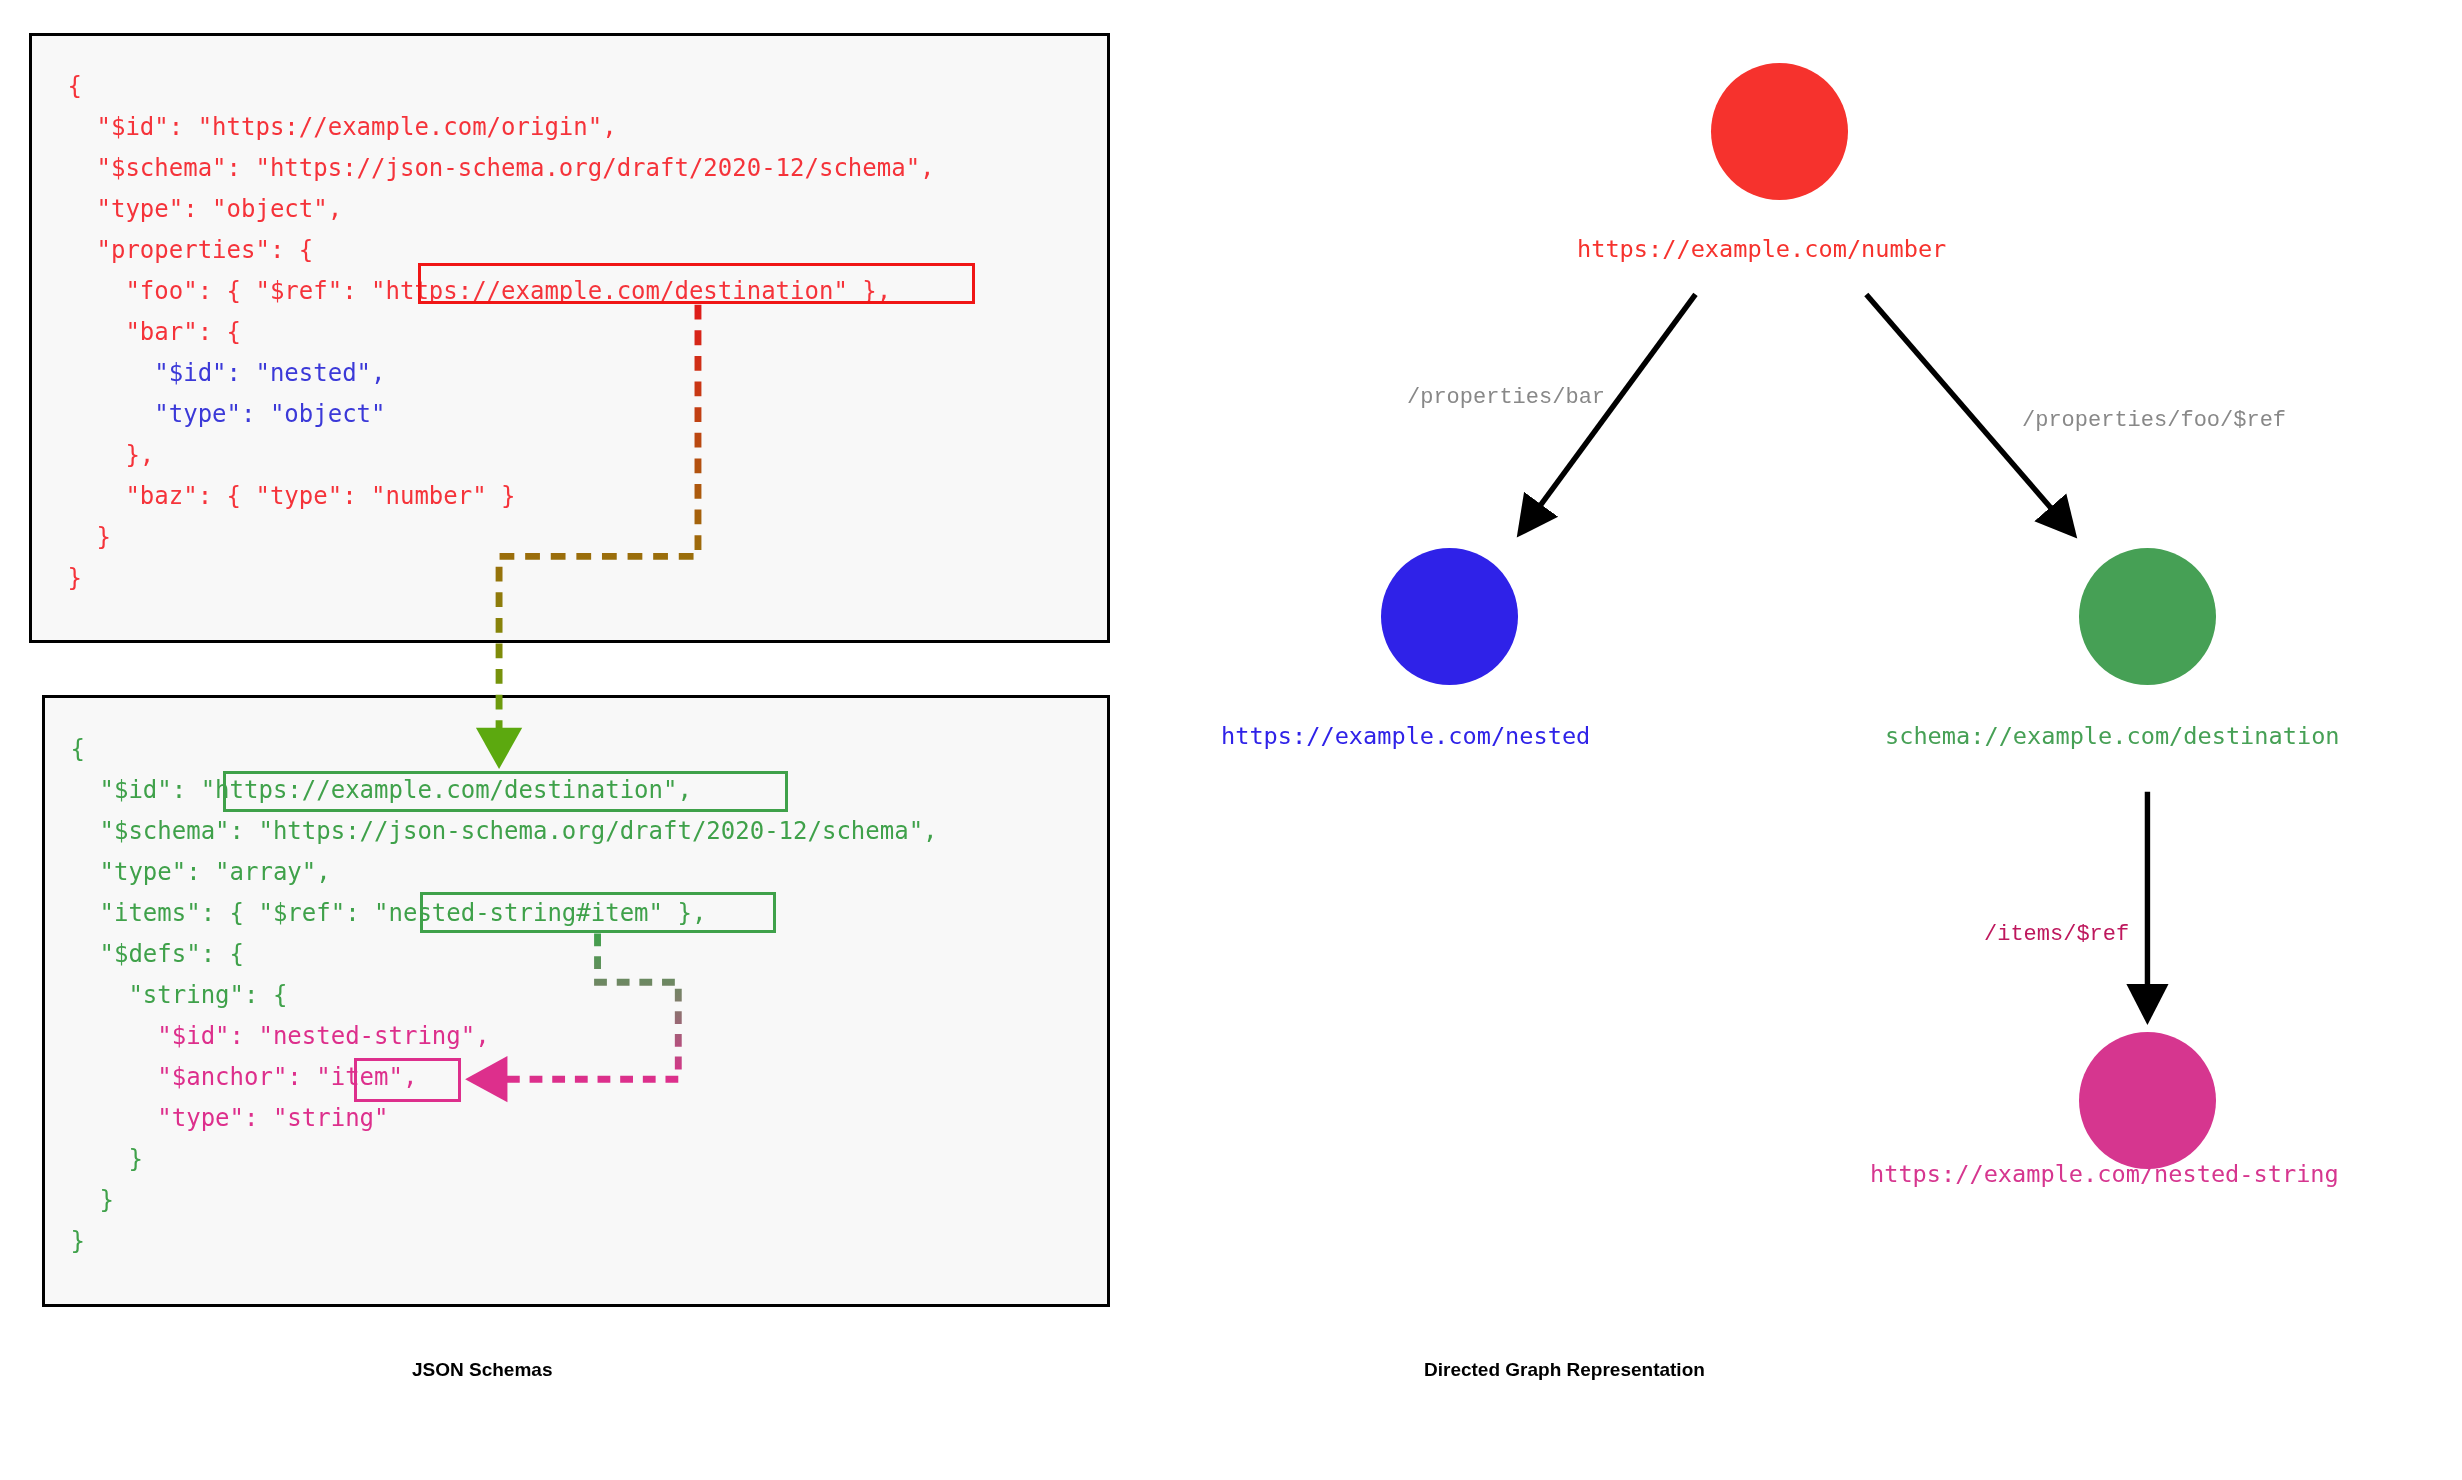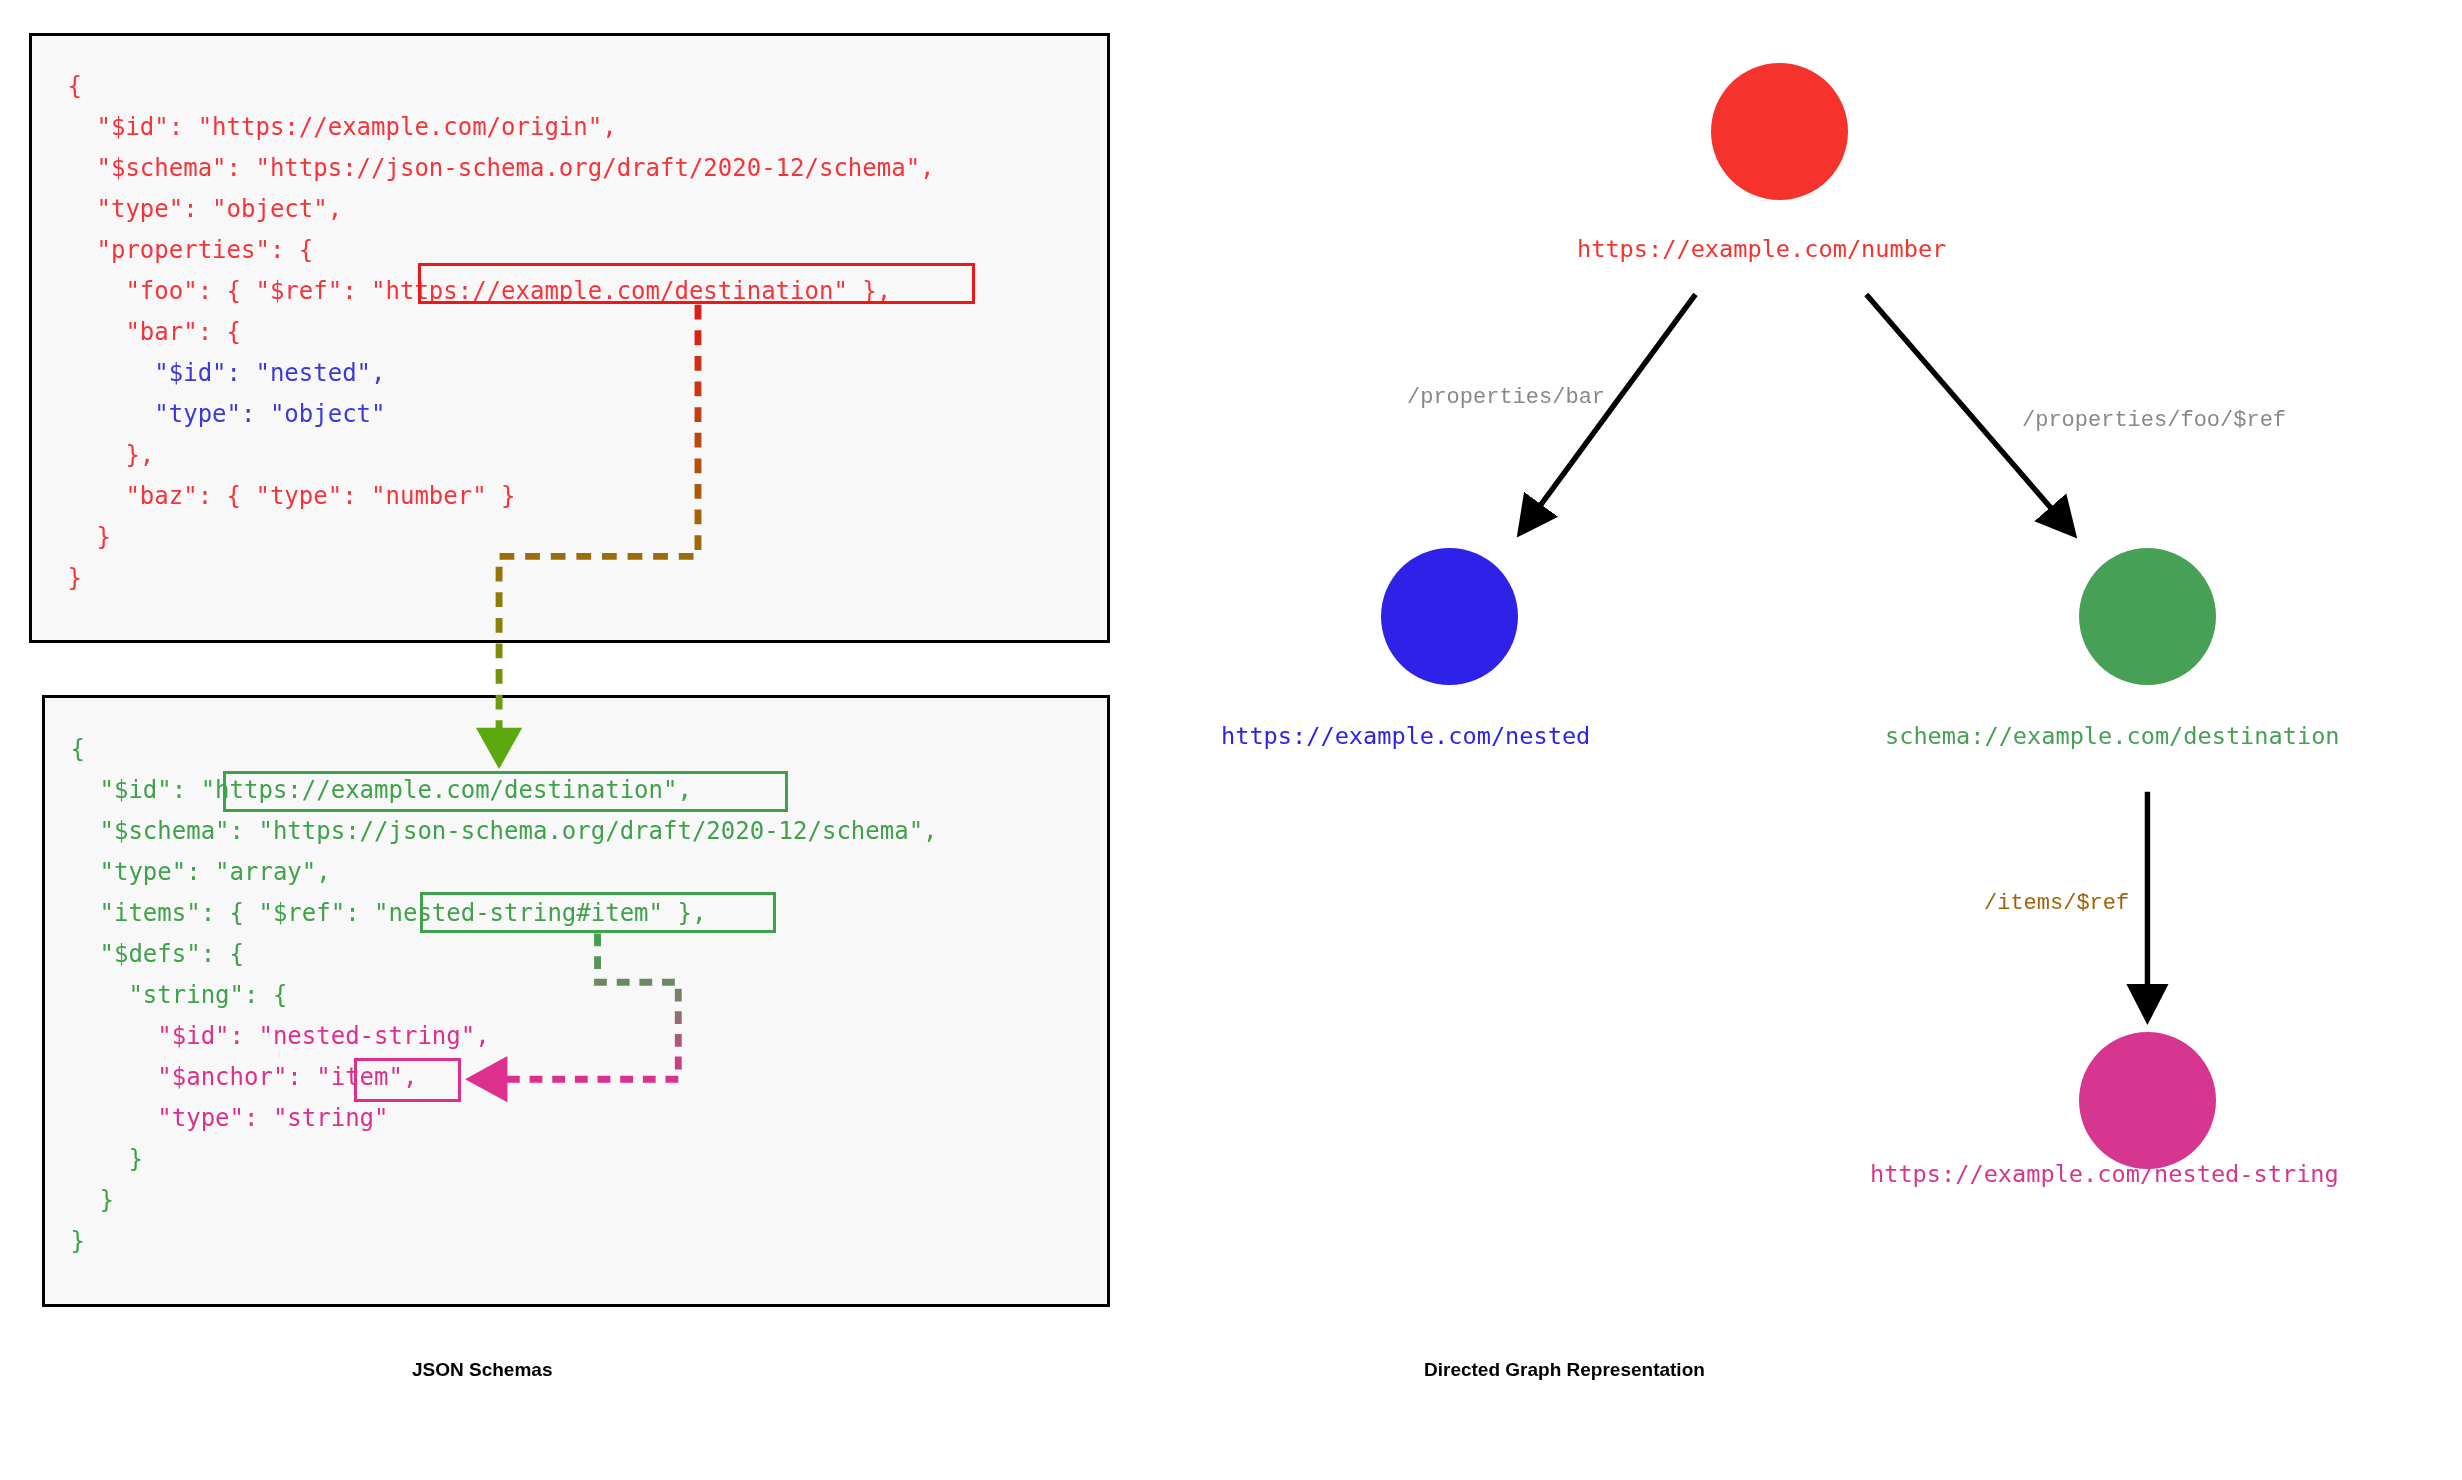--- a/index.html
+++ b/index.html
@@ -137,21 +137,21 @@
   <div class="node" id="node-destination" style="background: rgb(70, 160, 85);"></div>
   <div class="node" id="node-nestedstring" style="background: rgb(214, 54, 143);"></div>
 
   <div class="node-label" id="label-origin" style="color: rgb(246, 50, 45);">https://example.com/number</div>
   <div class="node-label" id="label-nested" style="color: rgb(47, 34, 232);">https://example.com/nested</div>
   <div class="node-label" id="label-destination" style="color: rgb(70, 160, 85);">schema://example.com/destination</div>
   <div class="node-label" id="label-nestedstring" style="color: rgb(214, 54, 143);">https://example.com/nested-string</div>
 
   <div class="edge-label" id="edgelabel-bar" style="color: rgb(136, 136, 136);">/properties/bar</div>
   <div class="edge-label" id="edgelabel-fooref" style="color: rgb(136, 136, 136);">/properties/foo/$ref</div>
-  <div class="edge-label" id="edgelabel-itemsref" style="color: #a16207;">/items/$ref</div>
+  <div class="edge-label" id="edgelabel-itemsref" style="color: #be185d; margin-top: 31px;">/items/$ref</div>
 
   <svg class="overlay" viewBox="0 0 5050 3006">
     <defs>
       <linearGradient id="grad-red-green" x1="0" y1="0" x2="0" y2="1">
         <stop offset="0%" stop-color="#e01b1b"></stop>
         <stop offset="45%" stop-color="#a85e0c"></stop>
         <stop offset="75%" stop-color="#84870a"></stop>
         <stop offset="100%" stop-color="#5ca90f"></stop>
       </linearGradient>
       <linearGradient id="grad-green-pink" x1="0" y1="0" x2="0" y2="1">

